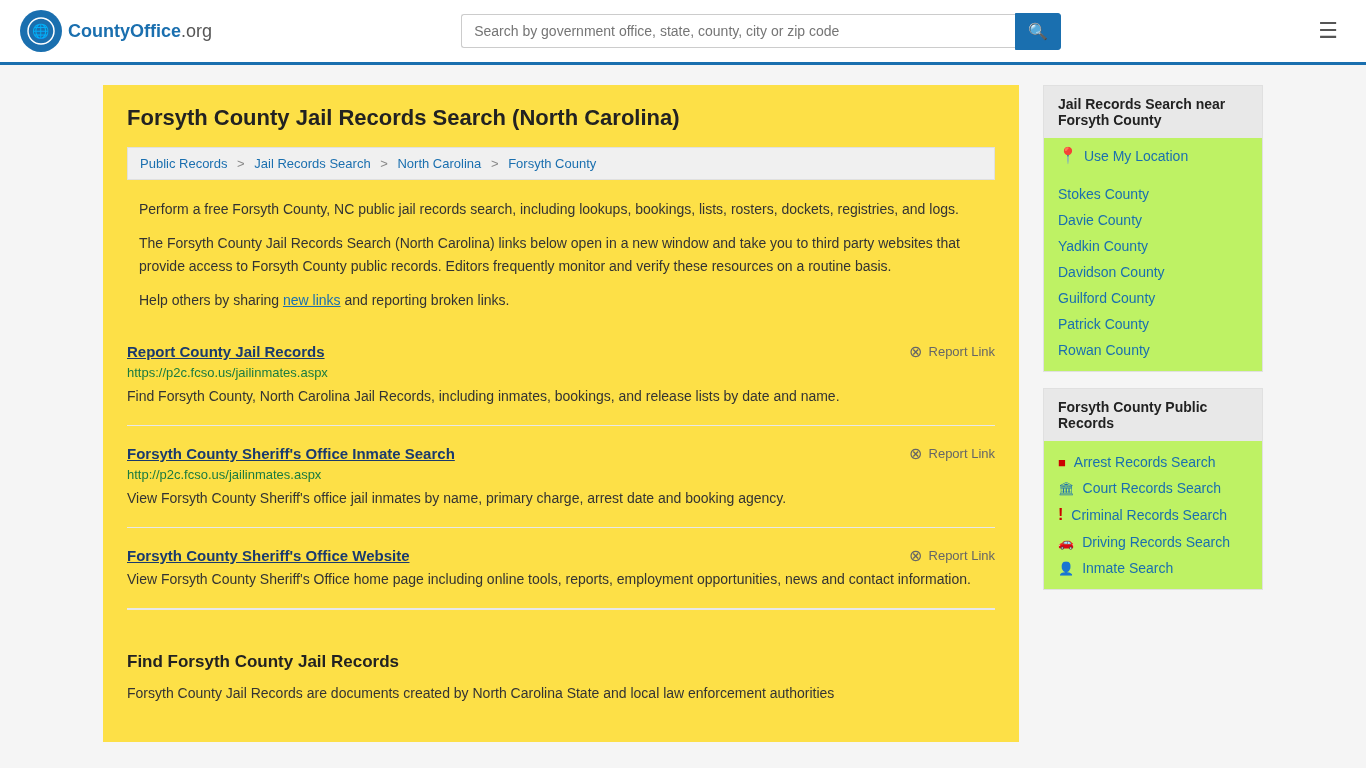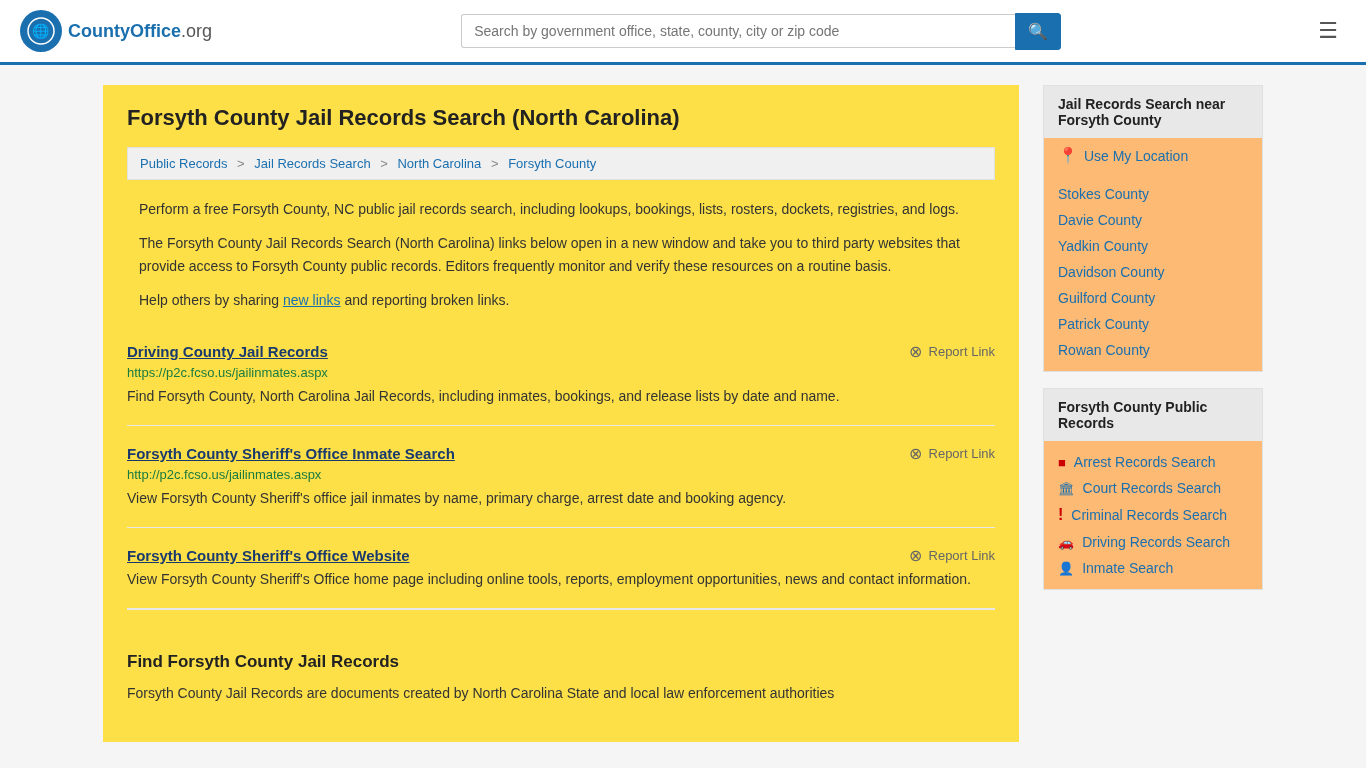--- a/index.html
+++ b/index.html
@@ -181,21 +181,21 @@
       margin-bottom: 11px;
     }
     .section-desc {
       font-size: 14px;
       color: #333;
       line-height: 1.5;
     }
 
     
     .sidebar-box {
-      background: #fdba74;
+      background: #bef264;
       margin-bottom: 16px;
       border: 1px solid #e0e0e0;
     }
     .sidebar-box-title {
       background: #e8e8e8;
       padding: 10px 14px;
       font-size: 14px;
       font-weight: bold;
       color: #222;
     }
@@ -280,21 +280,21 @@
     <p class="description">The Forsyth County Jail Records Search (North Carolina) links below open in a new window and take you to third party websites that provide access to Forsyth County public records. Editors frequently monitor and verify these resources on a routine basis.</p>
     <p class="description">
       <span>Help others by sharing</span>
       <a href="#">new links</a>
       <span> </span>
       <span>and reporting broken links.</span>
     </p>
 
     <div class="result-item">
       <div class="result-header">
-        <span class="result-title">Driving County Jail Records</span>
+        <span class="result-title">Report County Jail Records</span>
         <div class="report-link">
           <span class="report-icon">⊗</span>
           <span>Report Link</span>
         </div>
       </div>
       <div class="result-url">https://p2c.fcso.us/jailinmates.aspx</div>
       <div class="result-desc">Find Forsyth County, North Carolina Jail Records, including inmates, bookings, and release lists by date and name.</div>
     </div>
 
     <div class="result-item">

